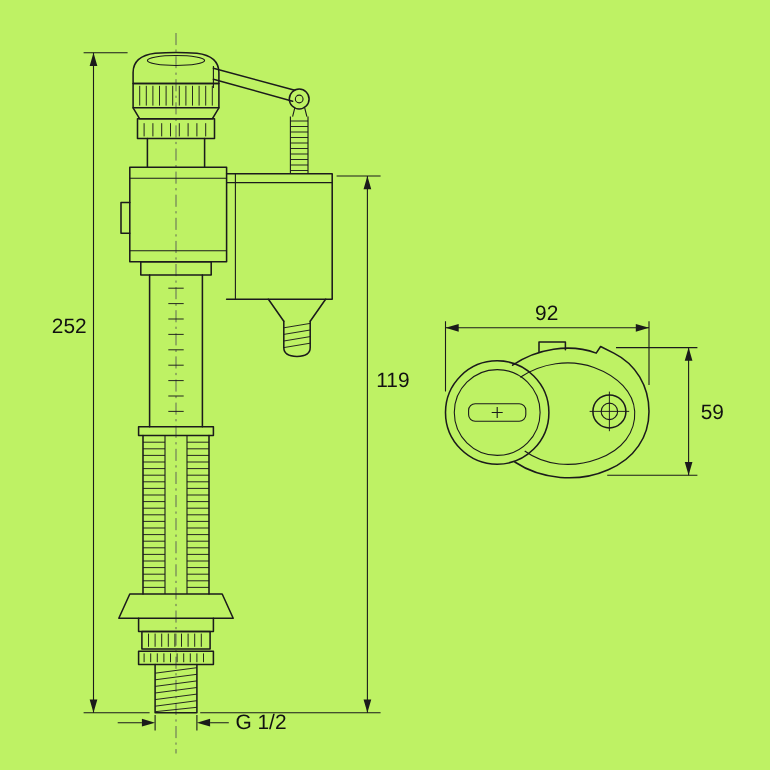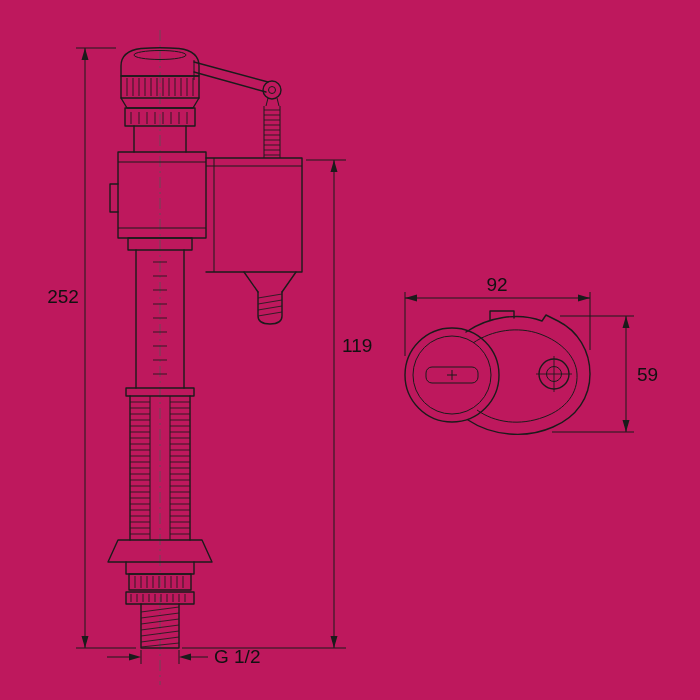--- a/index.html
+++ b/index.html
@@ -1,17 +1,17 @@
 <!DOCTYPE html>
 <html><head>
 <meta charset="utf-8">
 <style>
   html,body{margin:0;padding:0;background:#fff;}
   .stage{
-    position:relative;width:700px;height:700px;background:#be185d;
+    position:relative;width:700px;height:700px;background:#bef264;
     font-family:"Liberation Sans",sans-serif;overflow:hidden;
   }
   svg{display:block}
   .o  {fill:none;stroke:#1b1b1b;stroke-width:1.4;stroke-linejoin:round;stroke-linecap:round}
   .d  {fill:none;stroke:#1b1b1b;stroke-width:1}
   .h  {fill:none;stroke:#1b1b1b;stroke-width:.85}
   .cl {fill:none;stroke:#555;stroke-width:.8;stroke-dasharray:11 4 2 4}
   .dim{fill:none;stroke:#1b1b1b;stroke-width:1}
   .ar {fill:#1b1b1b;stroke:none}
   text.label{font-family:"Liberation Sans",sans-serif;font-size:19px;fill:#111}

